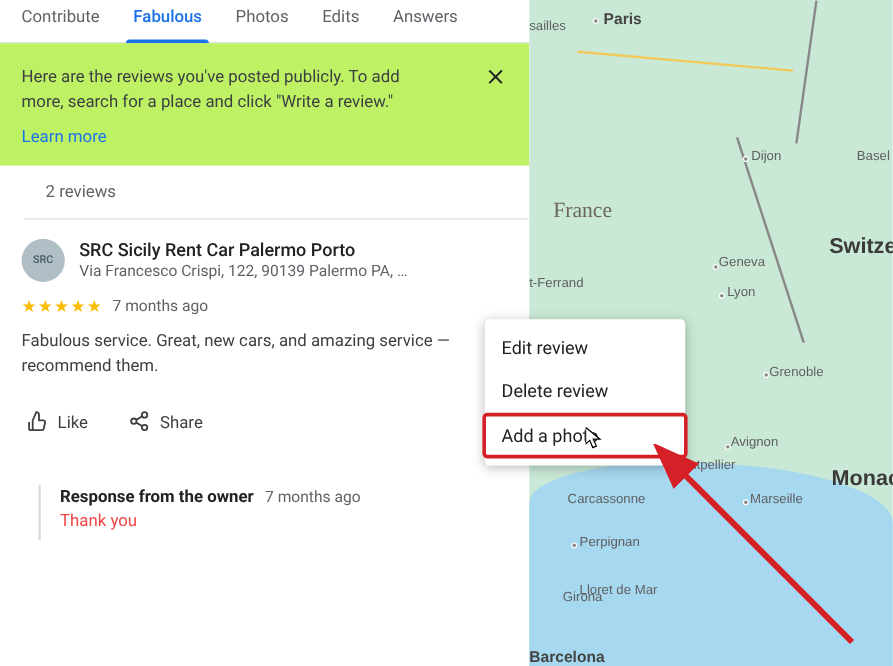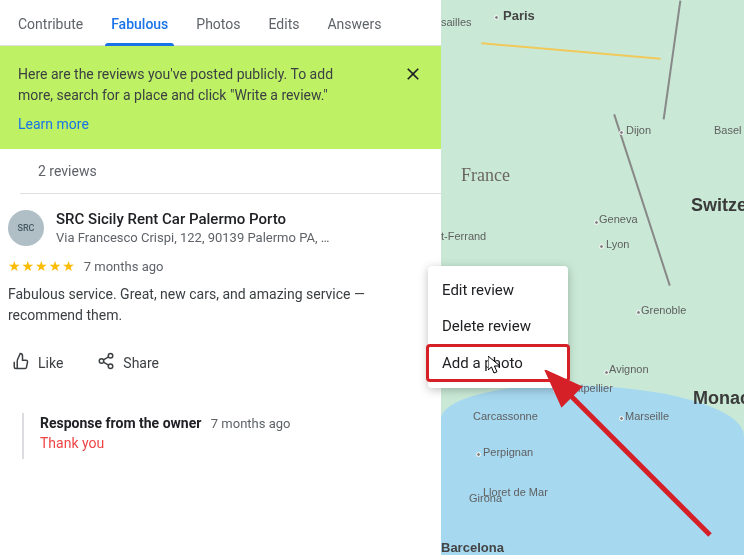--- a/index.html
+++ b/index.html
@@ -1,58 +1,58 @@
 <!DOCTYPE html>
 <html><head>
 <meta charset="utf-8">
 <style>
   * { box-sizing: border-box; margin: 0; padding: 0; }
   body { font-family: Roboto, Arial, sans-serif; width: 744px; height: 555px; overflow: hidden; position: relative; background: #fff; }
   .left-panel { width: 441px; height: 555px; float: left; background: #fff; overflow: hidden; position: relative; }
   .map-panel { width: 303px; height: 555px; float: left; position: relative; overflow: hidden; }
 
   
-  .tabs { display: flex; gap: 0; border-bottom: 1px solid #e0e0e0; padding: 0 4px; height: 46px; align-items: flex-end; }
+  .tabs { display: flex; gap: 0; border-bottom: 1px solid #e0e0e0; padding: 0 4px; height: 36px; align-items: flex-end; }
   .tab { padding: 13px 14px; font-size: 14px; color: #5f6368; cursor: pointer; position: relative; }
   .tab.active { color: #1a73e8; font-weight: 500; }
   .tab.active::after { content: ""; position: absolute; left: 8px; right: 8px; bottom: -1px; height: 3px; background: #1a73e8; border-radius: 3px 3px 0 0; }
 
   
   .notice { background: #bef264; padding: 18px 18px 16px 18px; position: relative; }
   .notice-text { font-size: 14px; color: #3c4043; line-height: 1.5; max-width: 340px; }
   .notice-learn { color: #1a73e8; font-size: 14px; margin-top: 10px; display: inline-block; cursor: pointer; }
   .notice-close { position: absolute; top: 18px; right: 18px; width: 20px; height: 20px; cursor: pointer; color: #202124; }
   .notice-close svg { width: 20px; height: 20px; }
 
   
   .count-bar { padding: 14px 18px; font-size: 14px; color: #5f6368; border-bottom: 1px solid #e0e0e0; margin-left: 20px; }
 
   
-  .review { padding: 16px 18px 0 8px; }
+  .review { padding: 16px 18px 0 18px; }
   .rev-head { display: flex; gap: 12px; align-items: flex-start; }
   .avatar { width: 36px; height: 36px; border-radius: 50%; background: #b0bec5; flex-shrink: 0; display:flex; align-items:center; justify-content:center; font-size:9px; color:#455a64; font-weight:500; }
   .place-name { font-size: 15px; color: #202124; font-weight: 500; }
   .place-addr { font-size: 13px; color: #5f6368; margin-top: 2px; white-space: nowrap; overflow: hidden; text-overflow: ellipsis; max-width: 340px; }
   .stars-row { margin-top: 12px; display: flex; align-items: center; gap: 8px; }
   .stars { color: #fbbc04; font-size: 14px; letter-spacing: 1px; }
   .time { font-size: 13px; color: #5f6368; }
   .rev-text { font-size: 14px; color: #3c4043; margin-top: 10px; line-height: 1.5; }
 
   .actions { display: flex; gap: 26px; margin-top: 20px; padding-bottom: 16px; }
   .action-btn { display: flex; align-items: center; gap: 8px; font-size: 14px; color: #3c4043; cursor: pointer; padding: 6px 4px; }
   .action-btn svg { width: 18px; height: 18px; }
 
   .owner-resp { border-left: 2px solid #dadce0; margin-left: 14px; padding: 2px 0 8px 16px; margin-top: 18px; }
   .owner-resp-head { font-size: 14px; }
   .owner-resp-head .label { font-weight: 700; color: #202124; }
   .owner-resp-head .time { font-size: 13px; color: #5f6368; margin-left: 6px; }
   .owner-resp-body { font-size: 14px; color: #ef4444; margin-top: 4px; }
 
   
-  .context-menu { position: absolute; left: 404px; top: 266px; width: 140px; background: #fff; box-shadow: 0 2px 10px rgba(0,0,0,0.25); border-radius: 4px; padding: 6px 0; z-index: 30; margin-left: 24px; }
+  .context-menu { position: absolute; left: 404px; top: 266px; width: 167px; background: #fff; box-shadow: 0 2px 10px rgba(0,0,0,0.25); border-radius: 4px; padding: 6px 0; z-index: 30; }
   .menu-item { padding: 9px 14px; font-size: 15px; color: #202124; cursor: pointer; white-space: nowrap; }
   .menu-item.highlight { border: 3px solid #d62027; border-radius: 4px; margin: 0 -2px; padding: 7px 13px; }
 
   
   .cursor-icon { position: absolute; left: 488px; top: 356px; z-index: 40; }
   .cursor-icon svg { width: 16px; height: 18px; fill: #000; }
 
   
   .arrow { position: absolute; left: 540px; top: 370px; width: 200px; height: 180px; z-index: 35; pointer-events: none; }
 

